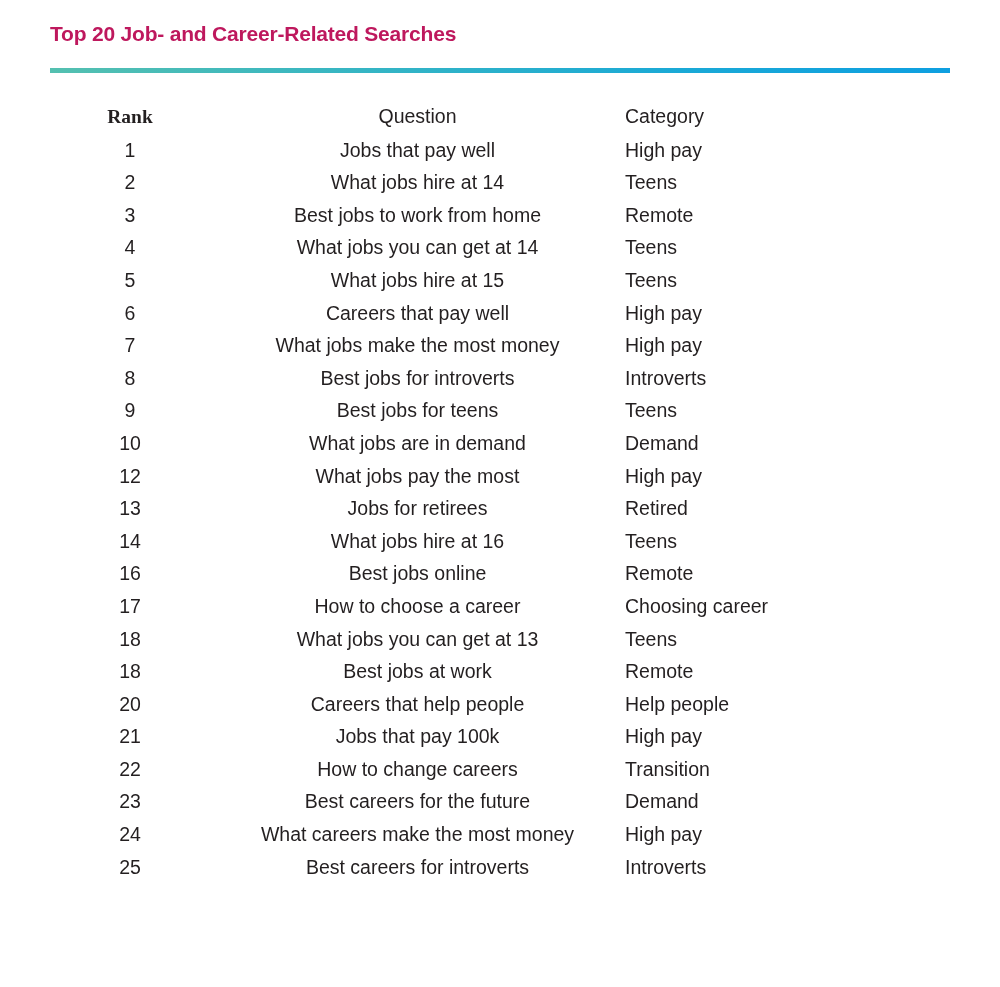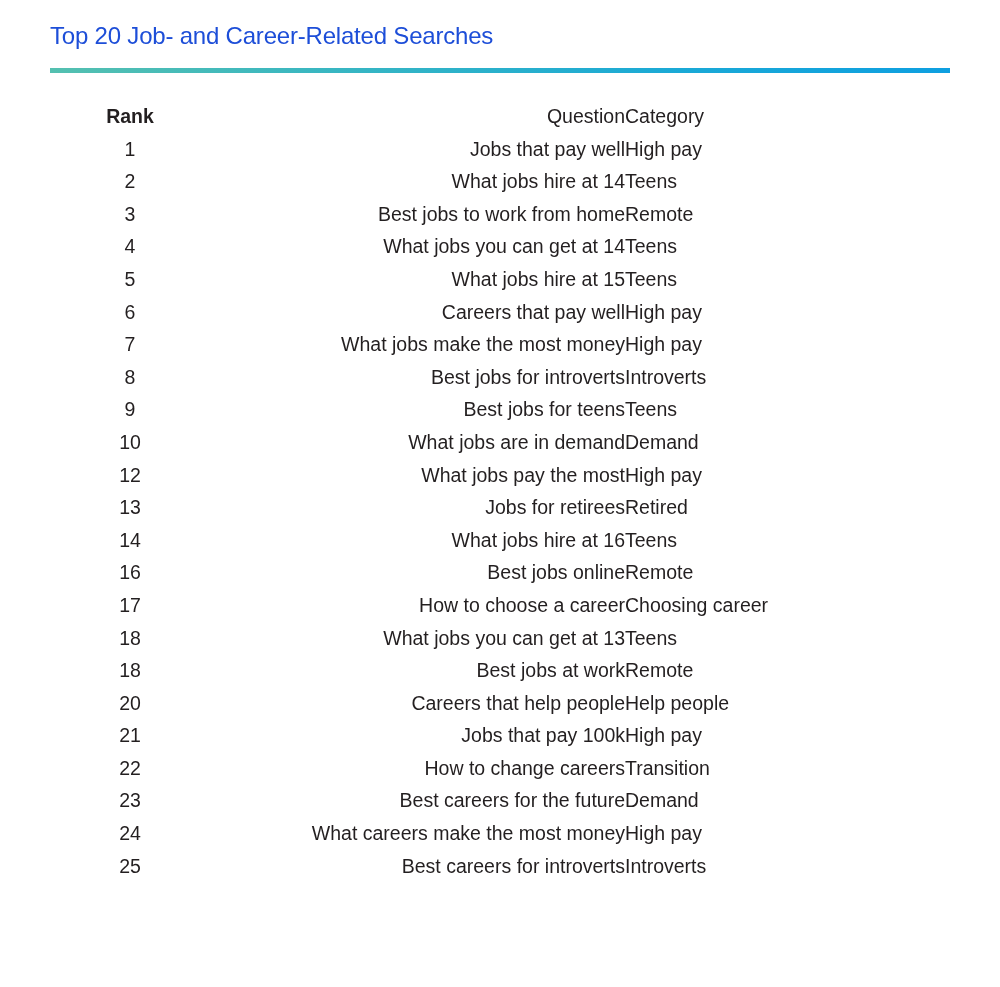--- a/index.html
+++ b/index.html
@@ -18,24 +18,24 @@
     position: relative;
     width: 1000px;
     height: 987px;
     box-sizing: border-box;
     padding: 0;
   }
   .title {
     position: absolute;
     left: 50px;
     top: 22px;
-    font-size: 24px;
-    font-weight: normal;
+    font-size: 21px;
+    font-weight: bold;
     letter-spacing: -0.2px;
-    color: #1d4ed8;
+    color: #be185d;
   }
   .rule {
     position: absolute;
     left: 50px;
     top: 68px;
     width: 900px;
     height: 5px;
     background: linear-gradient(to right, #54c0b0 0%, #35b5c4 35%, #1aa9d6 70%, #0e9fe0 100%);
   }
   table.data {
@@ -53,34 +53,34 @@
     font-weight: normal;
     color: #231f20;
   }
   th.col-rank, td.col-rank {
     width: 160px;
     text-align: center;
     font-weight: bold;
   }
   th.col-question, td.col-question {
     width: 415px;
-    text-align: right;
+    text-align: center;
     padding-left: 66px;
   }
   th.col-category, td.col-category {
     text-align: left;
     padding-left: 8px;
     margin-top: 36px;
   }
   thead th {
     font-weight: bold;
     font-size: 19.5px;
     padding-bottom: 10px;
   }
-  thead th.col-rank { font-weight: bold; }
+  thead th.col-rank { font-weight: bold; font-family: Liberation Serif, serif; }
 </style>
 </head>
 <body>
 
 <div class="page">
 
   <div class="title">Top 20 Job- and Career-Related Searches</div>
   <div class="rule"></div>
 
   <table class="data">

